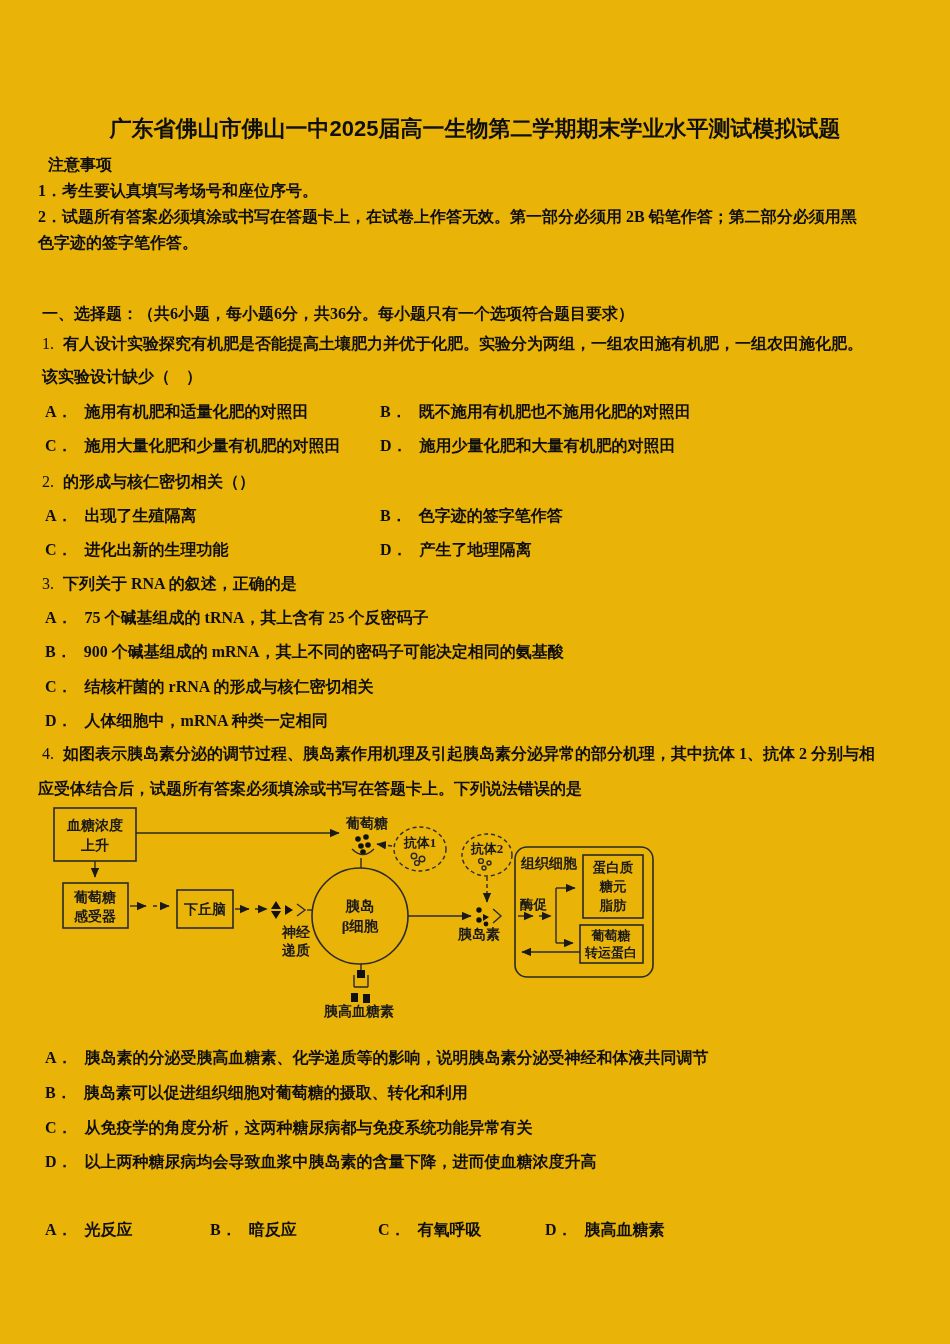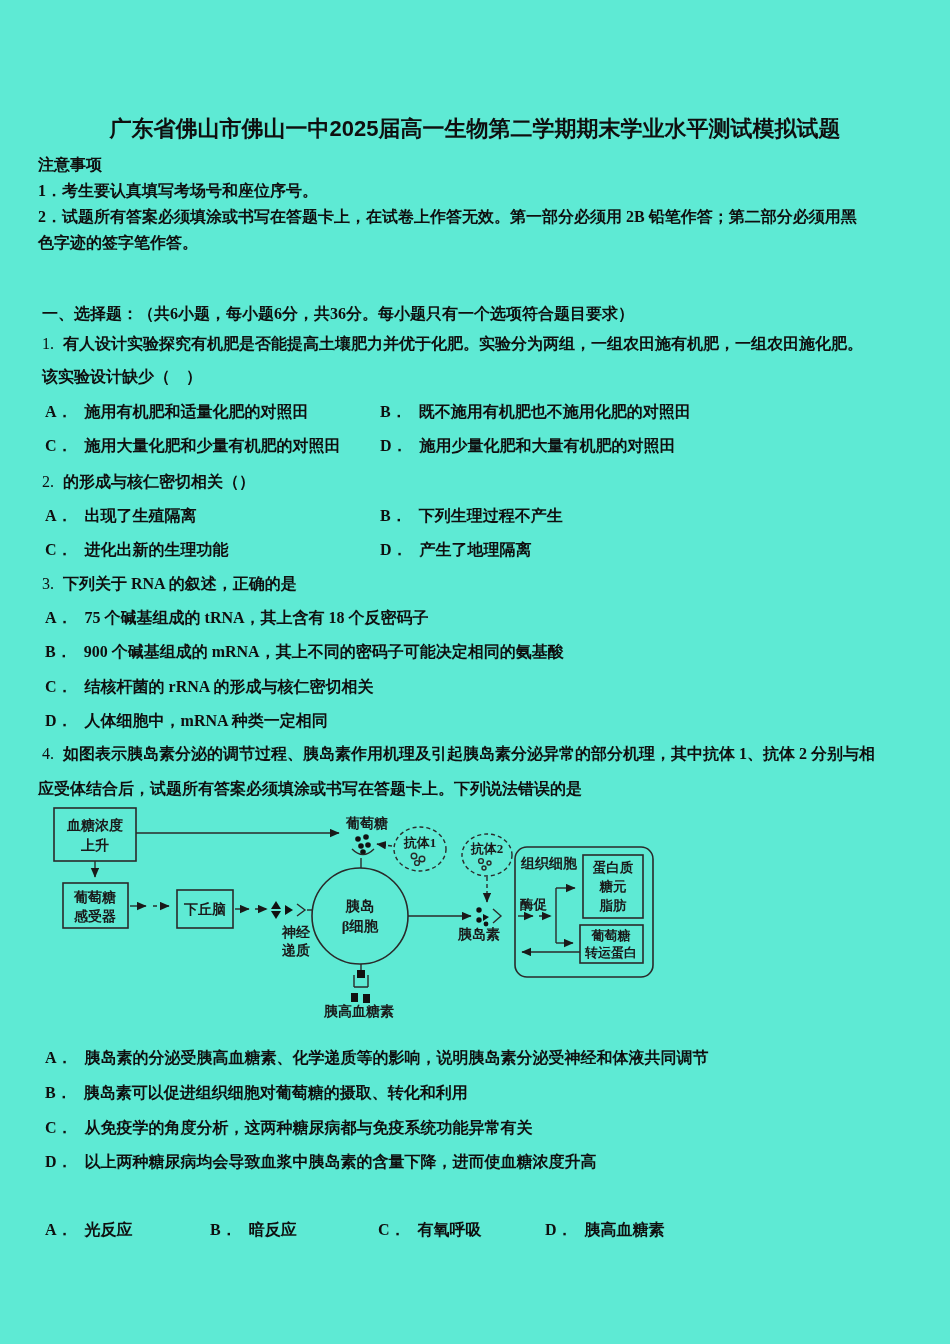--- a/index.html
+++ b/index.html
@@ -1,16 +1,16 @@
 <!DOCTYPE html>
 <html><head>
 <meta charset="utf-8">
 <style>
   html,body{margin:0;padding:0;background:#fff;}
-  .page{position:relative;width:950px;height:1344px;background:#5eead4;overflow:hidden;
+  .page{position:relative;width:950px;height:1344px;background:#eab308;overflow:hidden;
         font-family:"Liberation Serif","DejaVu Serif",serif;color:#0f0f0f;}
   .title{position:absolute;top:114px;left:0;width:950px;text-align:center;
          font-family:"Liberation Sans","DejaVu Sans",sans-serif;
          font-weight:700;font-size:22px;white-space:nowrap;}
   .line{position:absolute;white-space:nowrap;font-size:16px;font-weight:700;line-height:22px;}
   .qnum{font-weight:400;margin-right:9px;}
   .ol{margin-right:12px;}
   .opt{position:absolute;top:0;white-space:nowrap;}
   .row{position:absolute;left:0;width:950px;height:22px;font-size:16px;font-weight:700;}
   svg text{font-family:"Liberation Serif","DejaVu Serif",serif;font-weight:700;fill:#1a1a1a;}
@@ -19,50 +19,50 @@
   .dash{stroke:#2a2a2a;stroke-width:1.4;fill:none;stroke-dasharray:4 3;}
   .blk{fill:#111;stroke:none;}
 </style>
 </head>
 <body>
 
 <div class="page">
 
   <div class="title">广东省佛山市佛山一中2025届高一生物第二学期期末学业水平测试模拟试题</div>
 
-  <div class="line" style="top:154px;left:38px">注意事项</div>
+  <div class="line" style="top:154px;left:48px">注意事项</div>
   <div class="line" style="top:180px;left:38px">1．考生要认真填写考场号和座位序号。</div>
   <div class="line" style="top:206px;left:38px">2．试题所有答案必须填涂或书写在答题卡上，在试卷上作答无效。第一部分必须用 2B 铅笔作答；第二部分必须用黑</div>
   <div class="line" style="top:232px;left:38px">色字迹的签字笔作答。</div>
 
   <div class="line" style="top:303px;left:42px">一、选择题：（共6小题，每小题6分，共36分。每小题只有一个选项符合题目要求）</div>
 
   <div class="line" style="top:333px;left:42px"><span class="qnum">1.</span><span>有人设计实验探究有机肥是否能提高土壤肥力并优于化肥。实验分为两组，一组农田施有机肥，一组农田施化肥。</span></div>
   <div class="line" style="top:366px;left:42px">该实验设计缺少（　）</div>
   <div class="row" style="top:402px">
     <span class="opt" style="left:45px"><span class="ol">A．</span><span>施用有机肥和适量化肥的对照田</span></span>
     <span class="opt" style="left:380px"><span class="ol">B．</span><span>既不施用有机肥也不施用化肥的对照田</span></span>
   </div>
   <div class="row" style="top:436px">
     <span class="opt" style="left:45px"><span class="ol">C．</span><span>施用大量化肥和少量有机肥的对照田</span></span>
     <span class="opt" style="left:380px"><span class="ol">D．</span><span>施用少量化肥和大量有机肥的对照田</span></span>
   </div>
 
   <div class="line" style="top:471px;left:42px"><span class="qnum">2.</span><span>的形成与核仁密切相关（）</span></div>
   <div class="row" style="top:506px">
     <span class="opt" style="left:45px"><span class="ol">A．</span><span>出现了生殖隔离</span></span>
-    <span class="opt" style="left:380px"><span class="ol">B．</span><span>下列生理过程不产生</span></span>
+    <span class="opt" style="left:380px"><span class="ol">B．</span><span>色字迹的签字笔作答</span></span>
   </div>
   <div class="row" style="top:540px">
     <span class="opt" style="left:45px"><span class="ol">C．</span><span>进化出新的生理功能</span></span>
     <span class="opt" style="left:380px"><span class="ol">D．</span><span>产生了地理隔离</span></span>
   </div>
 
   <div class="line" style="top:573px;left:42px"><span class="qnum">3.</span><span>下列关于 RNA 的叙述，正确的是</span></div>
-  <div class="line" style="top:607px;left:45px"><span class="ol">A．</span><span>75 个碱基组成的 tRNA，其上含有 18 个反密码子</span></div>
+  <div class="line" style="top:607px;left:45px"><span class="ol">A．</span><span>75 个碱基组成的 tRNA，其上含有 25 个反密码子</span></div>
   <div class="line" style="top:641px;left:45px"><span class="ol">B．</span><span>900 个碱基组成的 mRNA，其上不同的密码子可能决定相同的氨基酸</span></div>
   <div class="line" style="top:676px;left:45px"><span class="ol">C．</span><span>结核杆菌的 rRNA 的形成与核仁密切相关</span></div>
   <div class="line" style="top:710px;left:45px"><span class="ol">D．</span><span>人体细胞中，mRNA 种类一定相同</span></div>
 
   <div class="line" style="top:743px;left:42px"><span class="qnum">4.</span><span>如图表示胰岛素分泌的调节过程、胰岛素作用机理及引起胰岛素分泌异常的部分机理，其中抗体 1、抗体 2 分别与相</span></div>
   <div class="line" style="top:778px;left:38px">应受体结合后，试题所有答案必须填涂或书写在答题卡上。下列说法错误的是</div>
 
   <svg style="position:absolute;left:25px;top:803px" width="660" height="225" viewBox="0 0 660 225">
     <defs>
       <marker id="ah" markerWidth="9" markerHeight="8" refX="6.5" refY="3" orient="auto">

